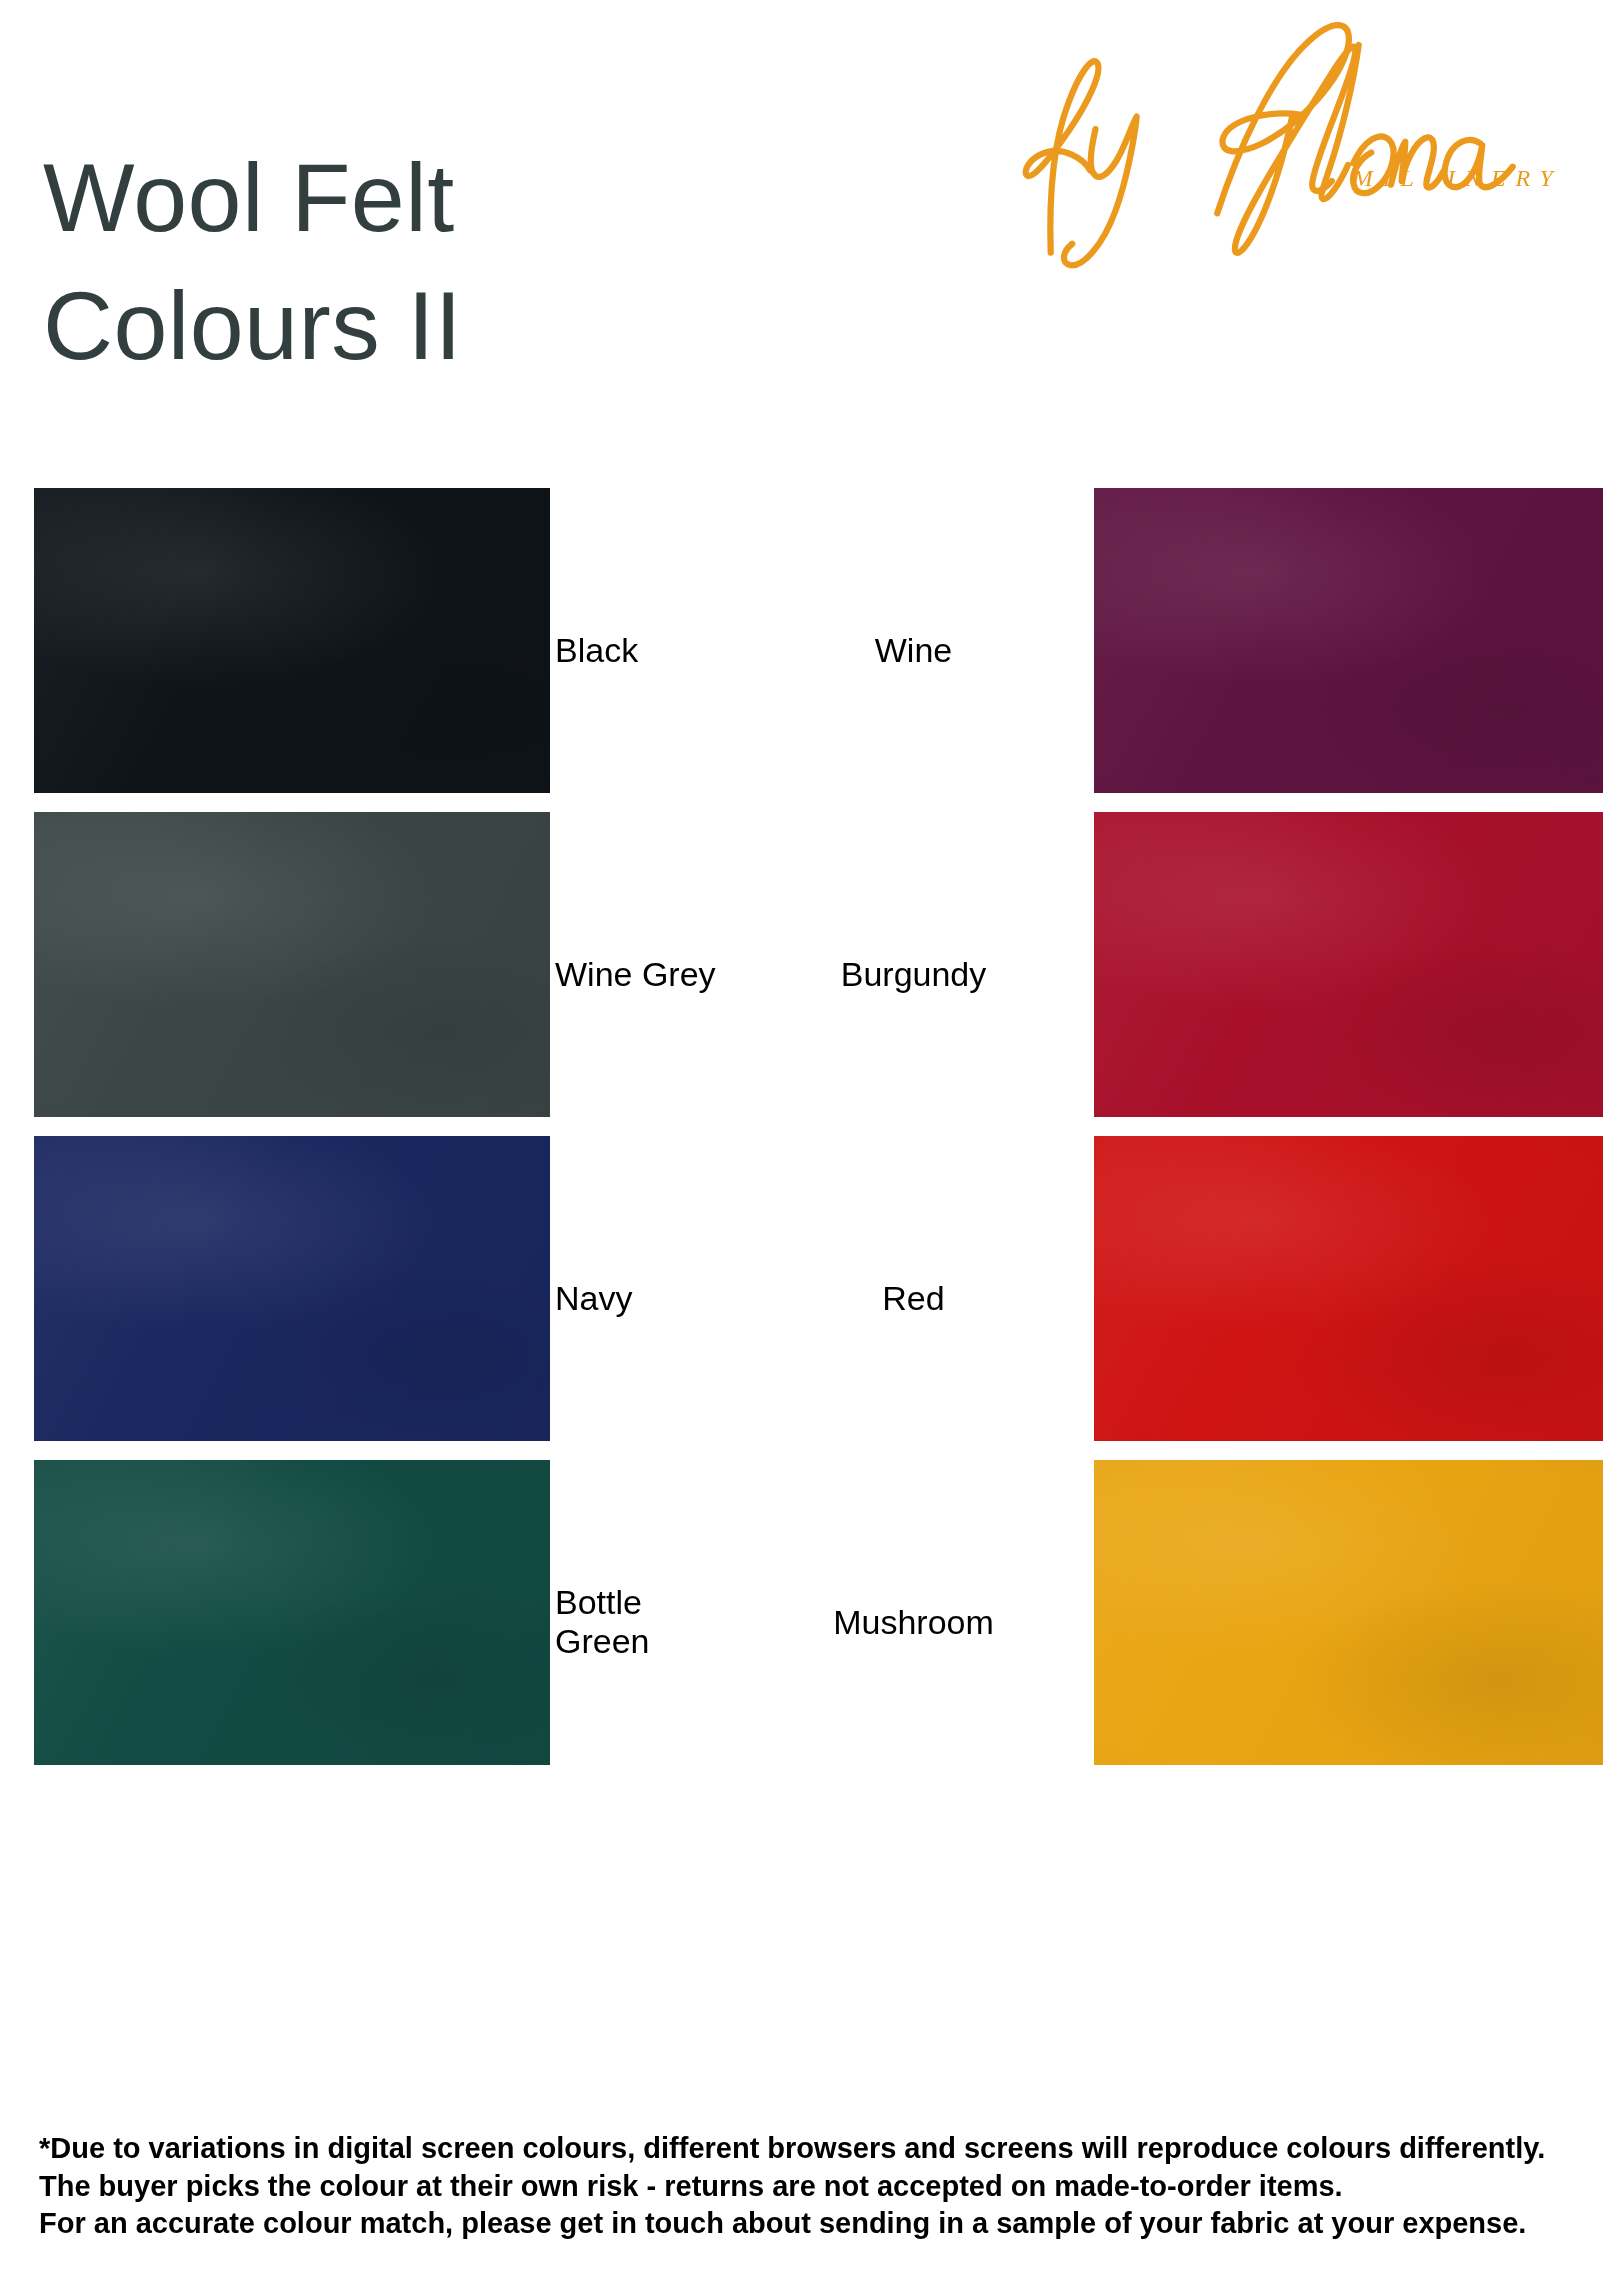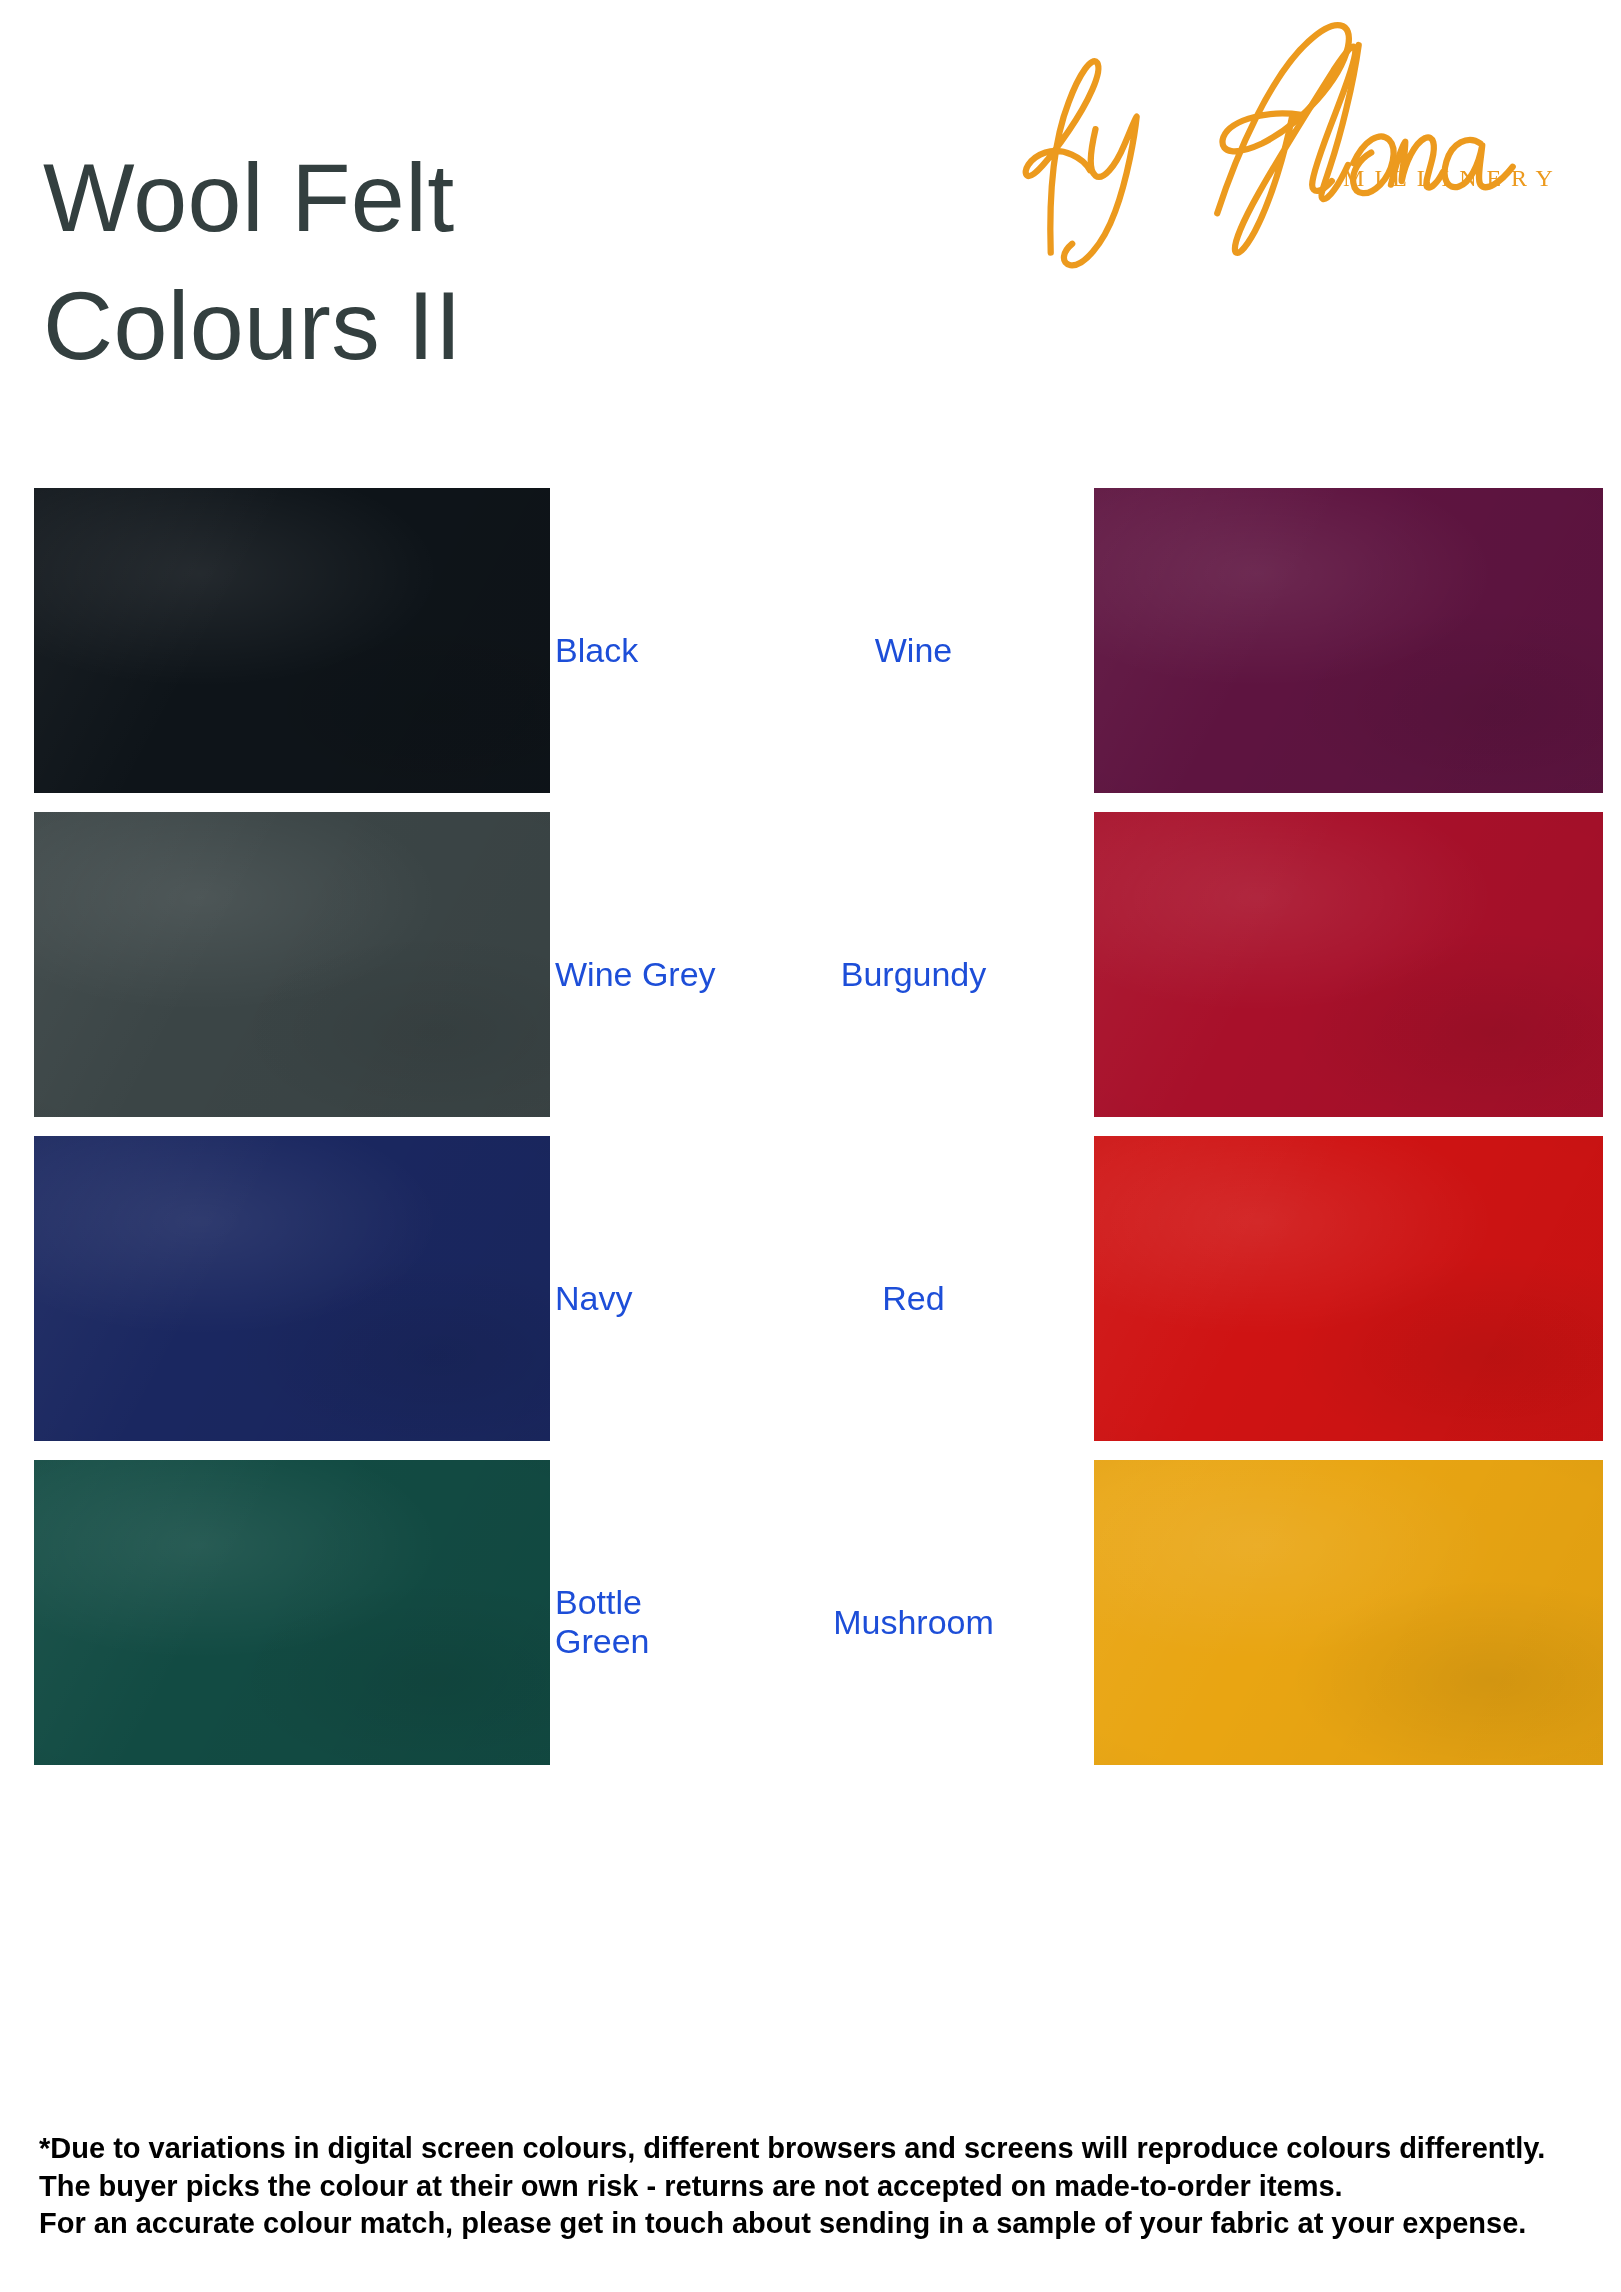--- a/index.html
+++ b/index.html
@@ -88,21 +88,21 @@
       linear-gradient(118deg, rgba(255,255,255,0.05) 0%, rgba(0,0,0,0.0) 38%, rgba(0,0,0,0.045) 100%);
     pointer-events: none;
   }
 
   .label {
     position: absolute;
     top: 50%;
     transform: translateY(-50%);
     font-size: 34px;
     line-height: 1.14;
-    color: #1d4ed8;
+    color: #000000;
     font-family: "Liberation Sans", "DejaVu Sans", sans-serif;
     white-space: pre-line;
   }
   .label.left  { left: 555px; width: 170px; text-align: left; }
   .label.right { left: 788px; width: 251px; text-align: center; }
 
   
   .footer {
     position: absolute;
     left: 39px;
@@ -142,21 +142,21 @@
 
         <path d="M404 40 C 398 84, 384 140, 372 176 C 364 200, 360 210, 364 212 C 370 214, 382 196, 392 174" stroke-width="7"></path>
 
         <path d="M398 172 C 410 146, 428 136, 438 146 C 448 156, 442 182, 428 196 C 414 210, 400 208, 398 194 C 396 182, 404 168, 418 160" stroke-width="7"></path>
 
         <path d="M440 196 C 446 172, 452 154, 456 148 C 456 162, 452 182, 452 192 C 456 172, 466 150, 478 144 C 488 140, 490 152, 486 168 C 482 184, 478 194, 480 198 C 484 202, 492 194, 498 182" stroke-width="7"></path>
 
         <path d="M540 150 C 526 140, 508 150, 502 170 C 496 190, 504 202, 516 198 C 528 194, 538 174, 542 152 C 540 172, 536 190, 540 196 C 546 204, 562 194, 576 176" stroke-width="7"></path>
       </g>
     </svg>
-    <div class="logo-millinery" style="color: rgb(236, 154, 30);">MILLINERY</div>
+    <div class="logo-millinery" style="color: rgb(236, 154, 30); font-style: italic;">MILLINERY</div>
   </div>
 
   <div class="grid">
 
     <div class="row">
       <div class="swatch left" style="background-color: rgb(14, 20, 25);"></div>
       <div class="label left">Black</div>
       <div class="label right">Wine</div>
       <div class="swatch right" style="background-color: rgb(94, 20, 64);"></div>
     </div>

